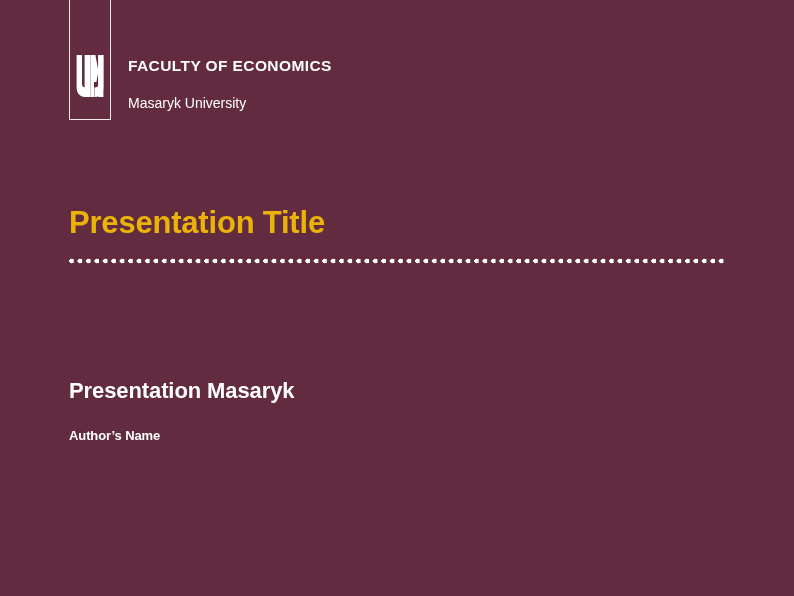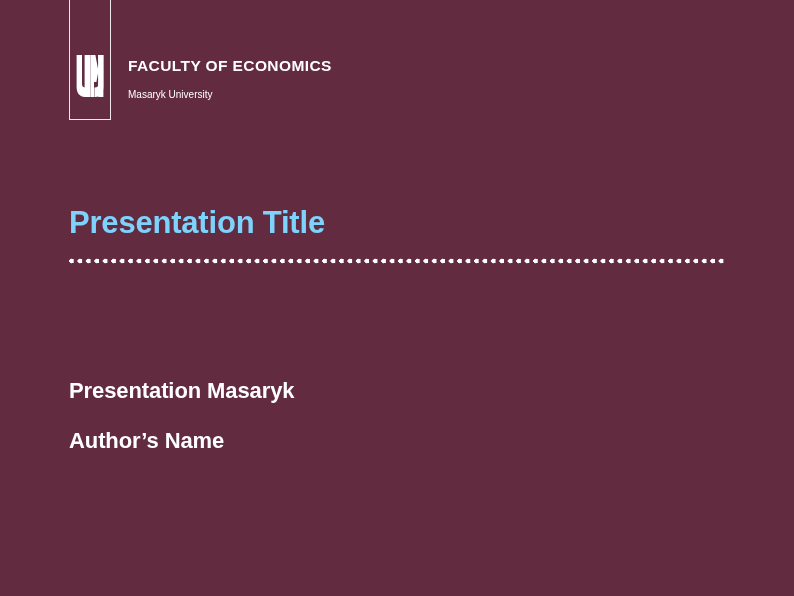--- a/index.html
+++ b/index.html
@@ -56,35 +56,35 @@
     color: #FFFFFF;
   }
   .faculty-line {
     font-size: 15.5px;
     font-weight: bold;
     letter-spacing: 0.4px;
     line-height: 19px;
     white-space: nowrap;
   }
   .university-line {
-    font-size: 10px;
+    font-size: 14px;
     font-weight: normal;
     line-height: 16px;
-    margin-top: 12px;
+    margin-top: 20px;
     white-space: nowrap;
   }
 
   
   .title {
     position: absolute;
     left: 69px;
     top: 205px;
     font-size: 31px;
     font-weight: bold;
-    color: #7dd3fc;
+    color: #eab308;
     letter-spacing: -0.2px;
     white-space: nowrap;
   }
 
   
   .dotted-rule {
     position: absolute;
     left: 69px;
     top: 258px;
     width: 658px;
@@ -102,21 +102,21 @@
     font-size: 22px;
     font-weight: bold;
     color: #FFFFFF;
     letter-spacing: -0.1px;
     white-space: nowrap;
   }
   .author {
     position: absolute;
     left: 69px;
     top: 428px;
-    font-size: 22px;
+    font-size: 13px;
     font-weight: bold;
     color: #FFFFFF;
     letter-spacing: -0.1px;
     white-space: nowrap;
   }
 </style>
 </head>
 <body>
 
 <div class="slide">

